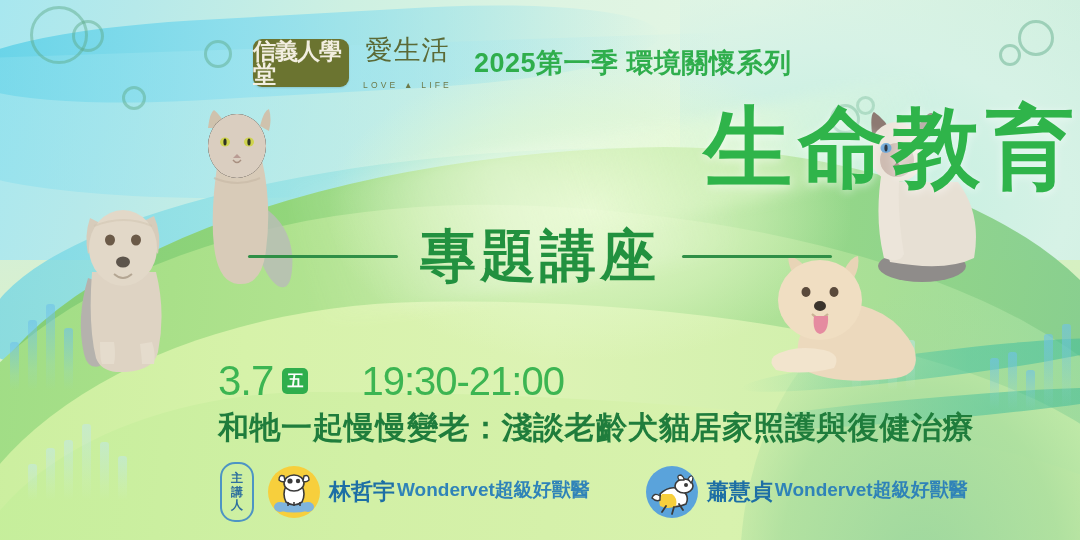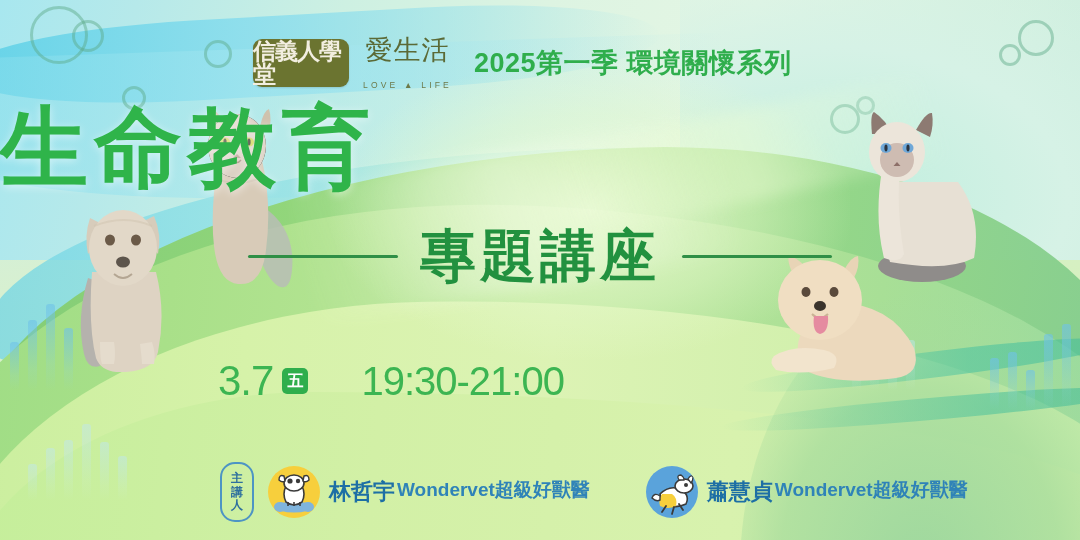--- a/index.html
+++ b/index.html
@@ -102,21 +102,21 @@
     display:flex;justify-content:center;
     box-shadow:0 1px 2px rgba(0,0,0,.12);
   }
   .logo-box span{color:#f3 efe2;color:#f2eee0;font-size:23px;font-weight:700;letter-spacing:-1px;
     font-family:"DejaVu Serif","Liberation Serif",serif;line-height:1;}
   .lovelife{display:flex;flex-direction:column;align-items:center;gap:18px;}
   .lovelife .cn{font-family:"DejaVu Serif","Liberation Serif",serif;font-size:27px;color:#5b6a36;letter-spacing:1px;line-height:1;}
   .lovelife .en{font-size:8.5px;color:#6d7a4a;letter-spacing:3.2px;line-height:1;}
   .season{font-size:27px;font-weight:700;color:#2fae4c;letter-spacing:.5px;margin-left:8px;white-space:nowrap;}
   .maintitle{
-    position:absolute;left:0;top:104px;width:1080px;text-align:left;
+    position:absolute;left:0;top:104px;width:1080px;text-align:right;
     font-size:88px;font-weight:700;color:#2fb44a;letter-spacing:6px;line-height:1;
     text-shadow:0 2px 10px rgba(255,255,255,.55);
   }
   .subrow{position:absolute;left:0;top:228px;width:1080px;display:flex;align-items:center;justify-content:center;gap:22px;}
   .rule{width:150px;height:3px;background:#2f8f46;border-radius:2px;}
   .subtitle{font-size:56px;font-weight:700;color:#22913f;letter-spacing:4px;line-height:1;}
   .daterow{position:absolute;left:218px;top:360px;display:flex;align-items:center;gap:9px;}
   .dnum{font-size:42px;font-weight:400;color:#3cb552;line-height:1;letter-spacing:-1px;}
   .dbadge{
     width:26px;height:26px;border-radius:5px;background:#2fae4c;color:#fff;
@@ -295,20 +295,21 @@
       <div class="subtitle">專題講座</div>
       <div class="rule"></div>
     </div>
 
     <div class="daterow">
       <div class="dnum">3.7</div>
       <div class="dbadge">五</div>
       <div class="dtime">19:30-21:00</div>
     </div>
 
+    <div class="topic">和牠一起慢慢變老：淺談老齡犬貓居家照護與復健治療</div>
 
     <div class="speakers">
       <div class="spk-badge">
         <span>主</span>
         <span>講</span>
         <span>人</span>
       </div>
 
       <div class="speaker">
         <div class="avatar yellow">

